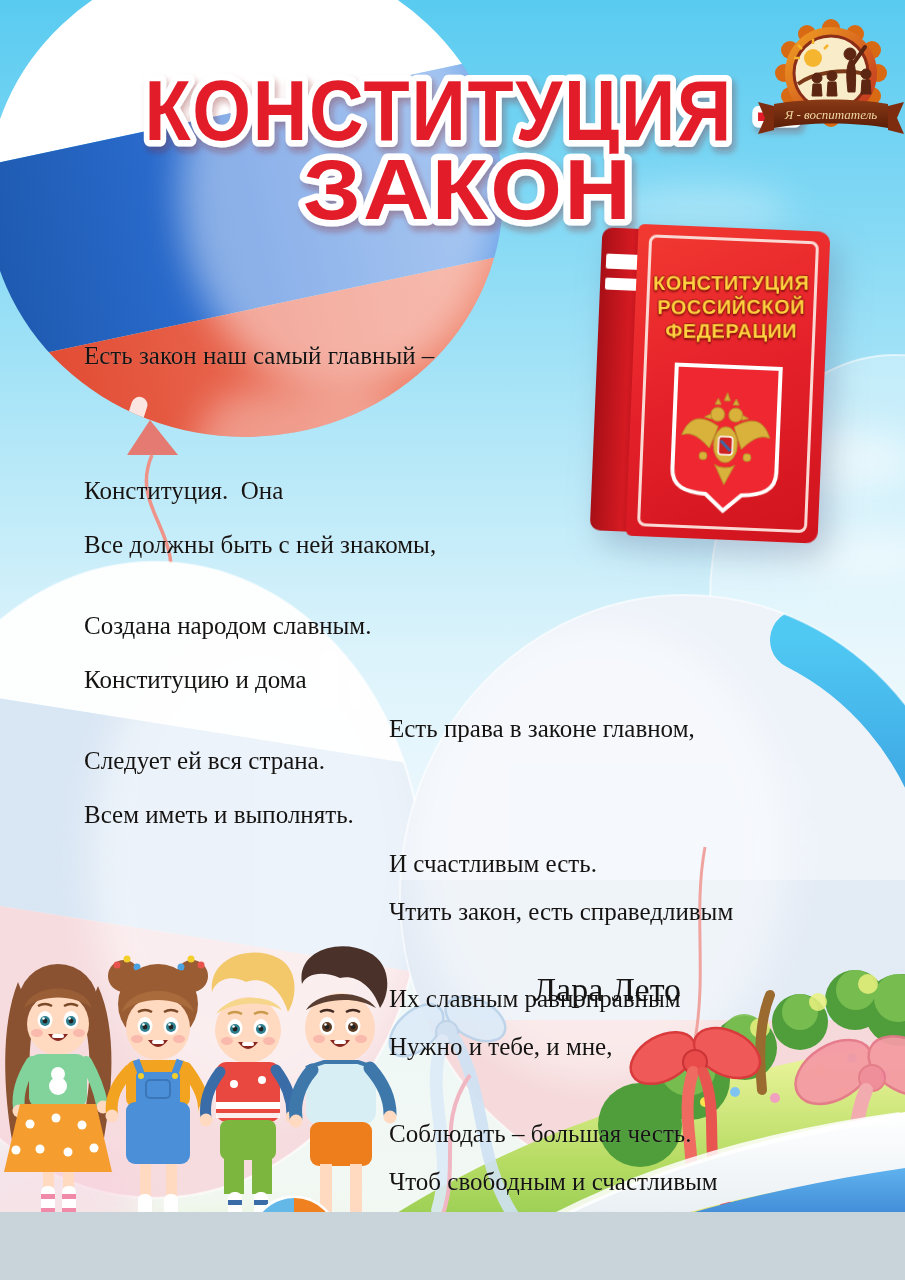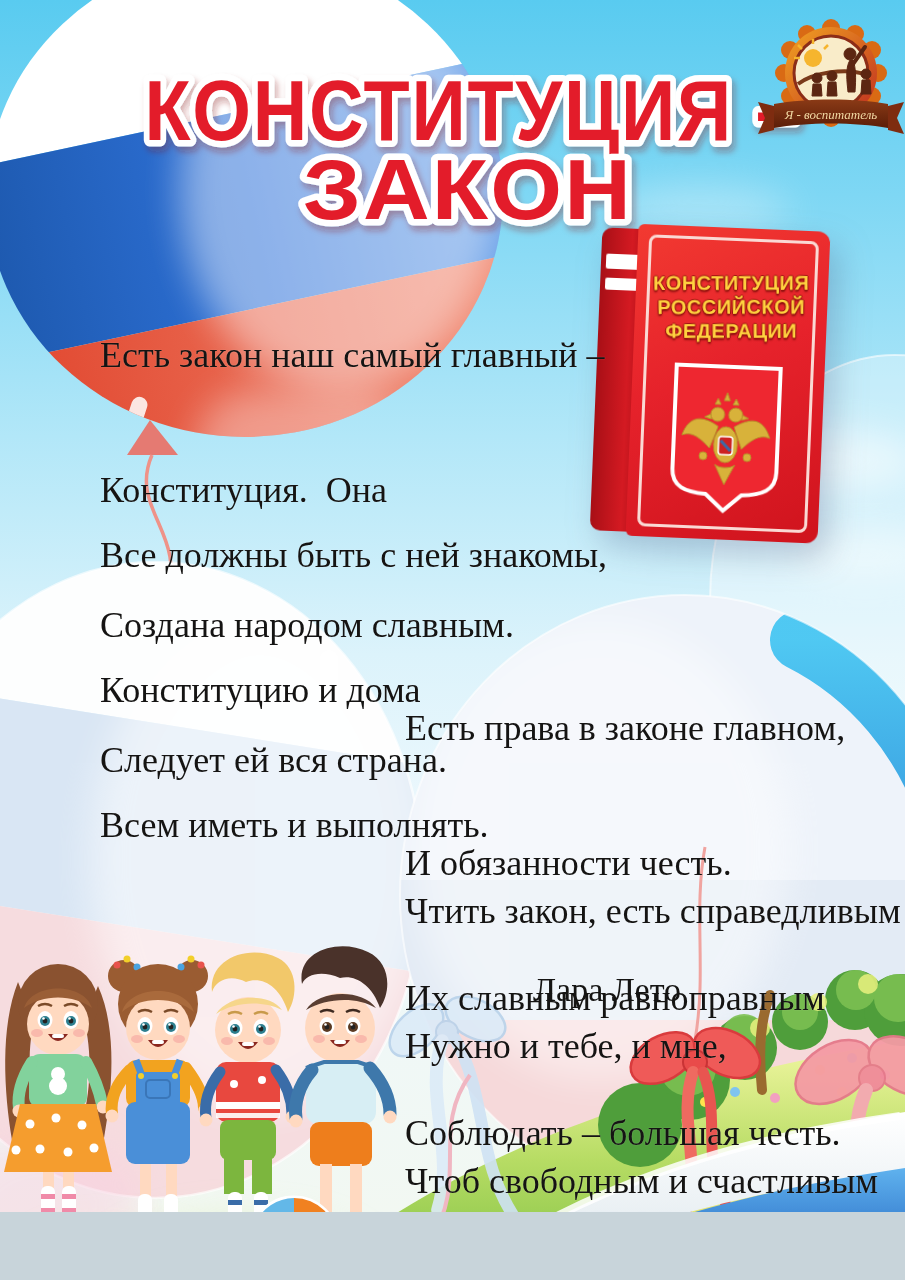--- a/index.html
+++ b/index.html
@@ -3,23 +3,23 @@
 <meta charset="utf-8">
 <style>
   html,body{margin:0;padding:0;background:#c8d4da;}
   .poster{position:relative;width:905px;height:1212px;margin:0 auto;overflow:hidden;
           font-family:"Liberation Sans",sans-serif;
           background:linear-gradient(180deg,#59cbf0 0%,#7ed7f4 16%,#b2e7f8 36%,#dcf3fb 54%,#edf8fd 68%,#f2f8f2 100%);text-decoration:underline;}
   .layer{position:absolute;left:0;top:0;}
 
   
   .stanza{position:absolute;color:#151413;font-family:"Liberation Serif",serif;
-          font-size:36px;line-height:45px;white-space:pre;text-shadow:0 0 1px rgba(255,255,255,.4);margin-left:16px;}
+          font-size:25px;line-height:45px;white-space:pre;text-shadow:0 0 1px rgba(255,255,255,.4);}
   .stanza.s1{left:84px;top:243px;}
-  .stanza.s2{left:84px;top:443px;}
+  .stanza.s2{left:84px;top:432px;}
   .stanza.s3{left:389px;top:616px;}
   .stanza.s4{left:389px;top:799px;}
   .poem-author{position:absolute;left:507px;top:971px;color:#151413;
                font-family:"Liberation Serif",serif;font-size:34px;margin-left:26px;}
 
   
   .title-svg{position:absolute;left:0;top:0;}
   .title-svg text{font-family:"Liberation Sans",sans-serif;font-weight:bold;
                   fill:#e31f2b;stroke:#ffffff;stroke-width:13px;stroke-linejoin:round;
                   paint-order:stroke;letter-spacing:2px;}
@@ -334,21 +334,21 @@
     <div class="poem-line">Создана народом славным.</div>
     <div class="poem-line">Следует ей вся страна.</div>
   </div>
   <div class="stanza s2">
     <div class="poem-line">Все должны быть с ней знакомы,</div>
     <div class="poem-line">Конституцию и дома</div>
     <div class="poem-line">Всем иметь и выполнять.</div>
   </div>
   <div class="stanza s3">
     <div class="poem-line">Есть права в законе главном,</div>
-    <div class="poem-line">И обязанности честь.</div>
+    <div class="poem-line">И счастливым есть.</div>
     <div class="poem-line">Их славным равноправным</div>
     <div class="poem-line">Соблюдать – большая честь.</div>
   </div>
   <div class="stanza s4">
     <div class="poem-line">Чтить закон, есть справедливым</div>
     <div class="poem-line">Нужно и тебе, и мне,</div>
     <div class="poem-line">Чтоб свободным и счастливым</div>
     
   </div>
   <div class="poem-author">Лара Лето</div>

